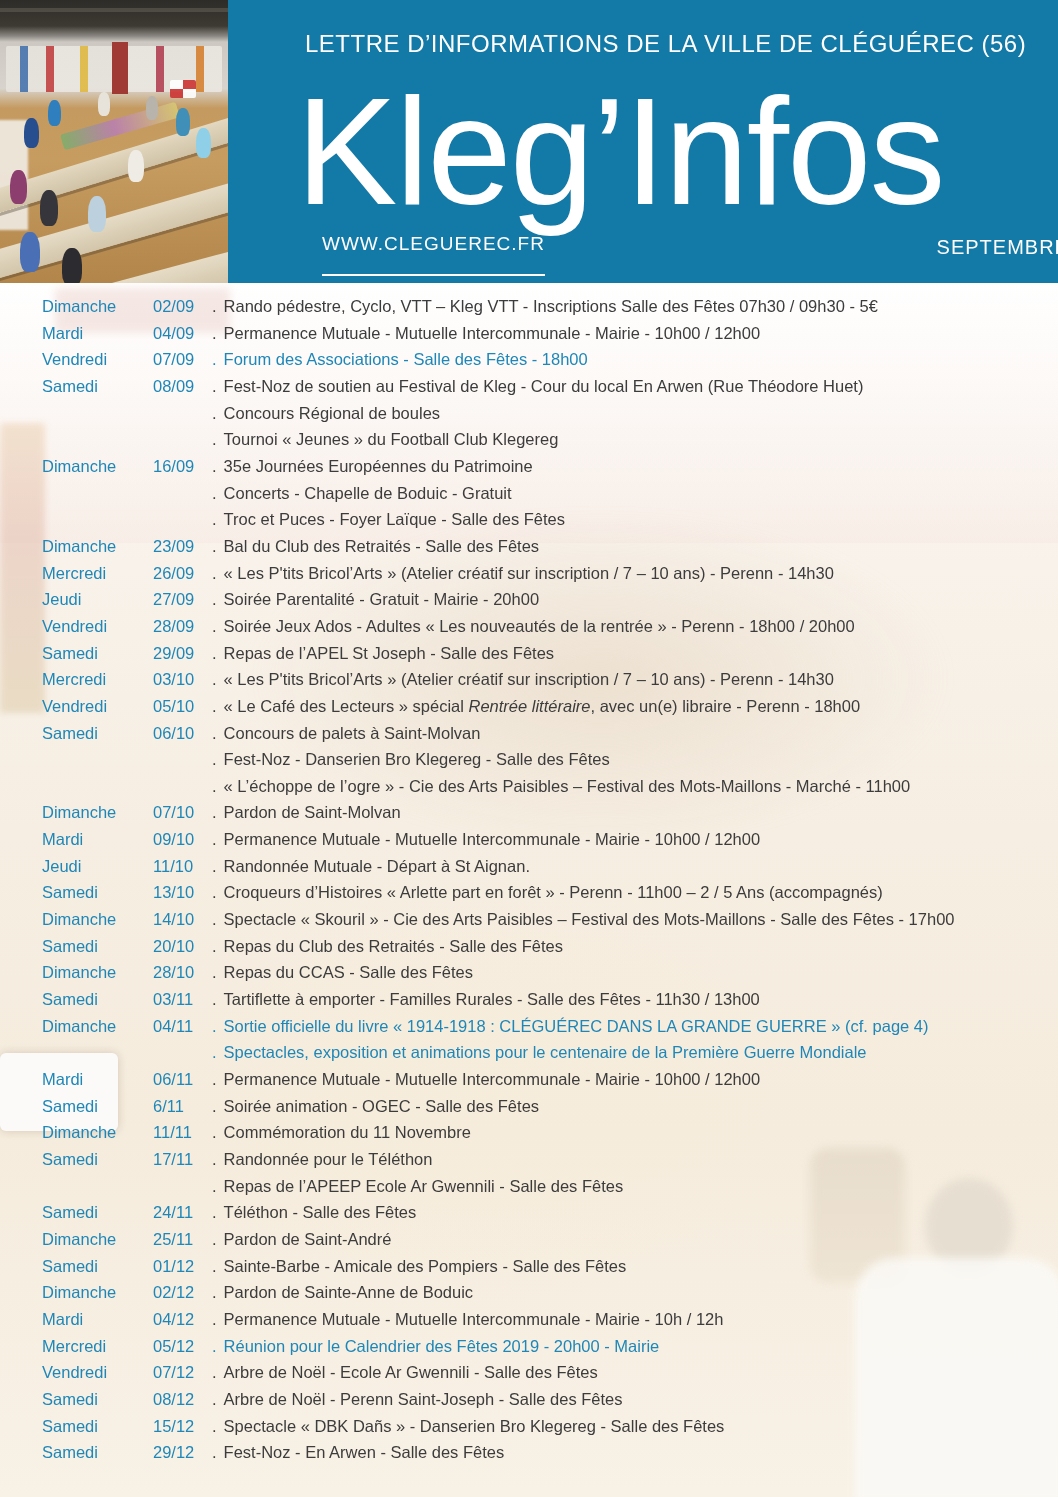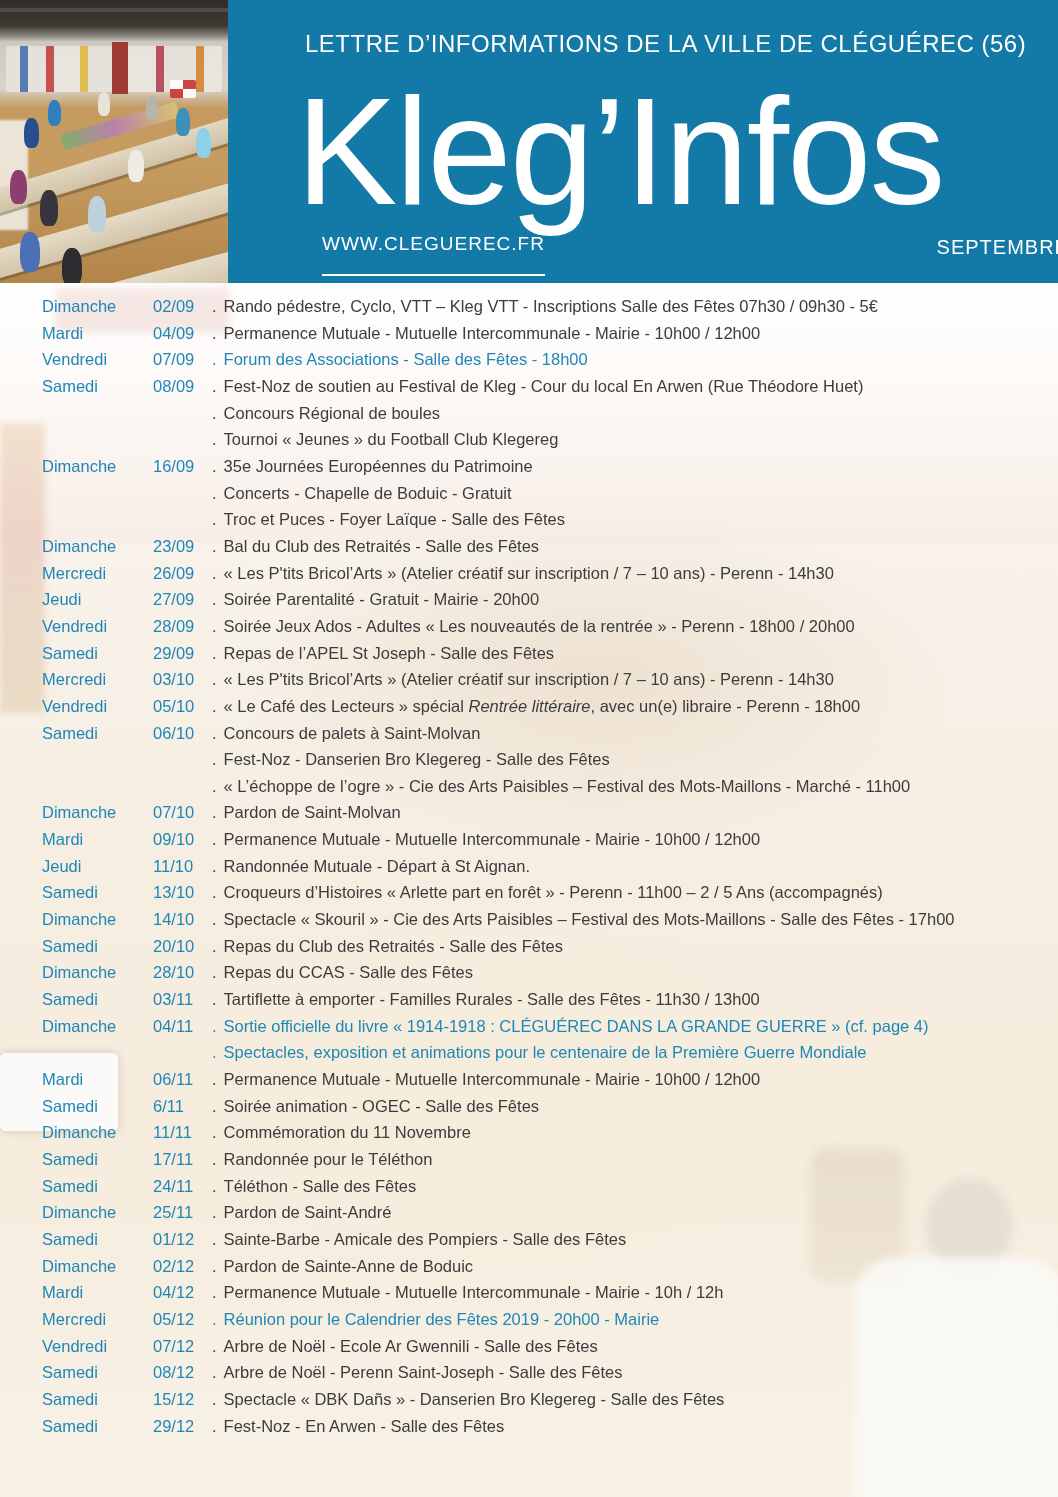--- a/index.html
+++ b/index.html
@@ -313,20 +313,25 @@
       <span class="date">11/11</span>
       <span class="desc"><span class="bullet">.</span><span class="txt"><span>Commémoration du 11 Novembre</span></span></span>
     </div>
 
     <div class="row">
       <span class="day">Samedi</span>
       <span class="date">17/11</span>
       <span class="desc"><span class="bullet">.</span><span class="txt"><span>Randonnée pour le Téléthon</span></span></span>
     </div>
 
+    <div class="row">
+      <span class="day"></span>
+      <span class="date"></span>
+      <span class="desc"><span class="bullet">.</span><span class="txt"><span>Repas de l’APEEP Ecole Ar Gwennili - Salle des Fêtes</span></span></span>
+    </div>
 
     <div class="row">
       <span class="day">Samedi</span>
       <span class="date">24/11</span>
       <span class="desc"><span class="bullet">.</span><span class="txt"><span>Téléthon - Salle des Fêtes</span></span></span>
     </div>
 
     <div class="row">
       <span class="day">Dimanche</span>
       <span class="date">25/11</span>

